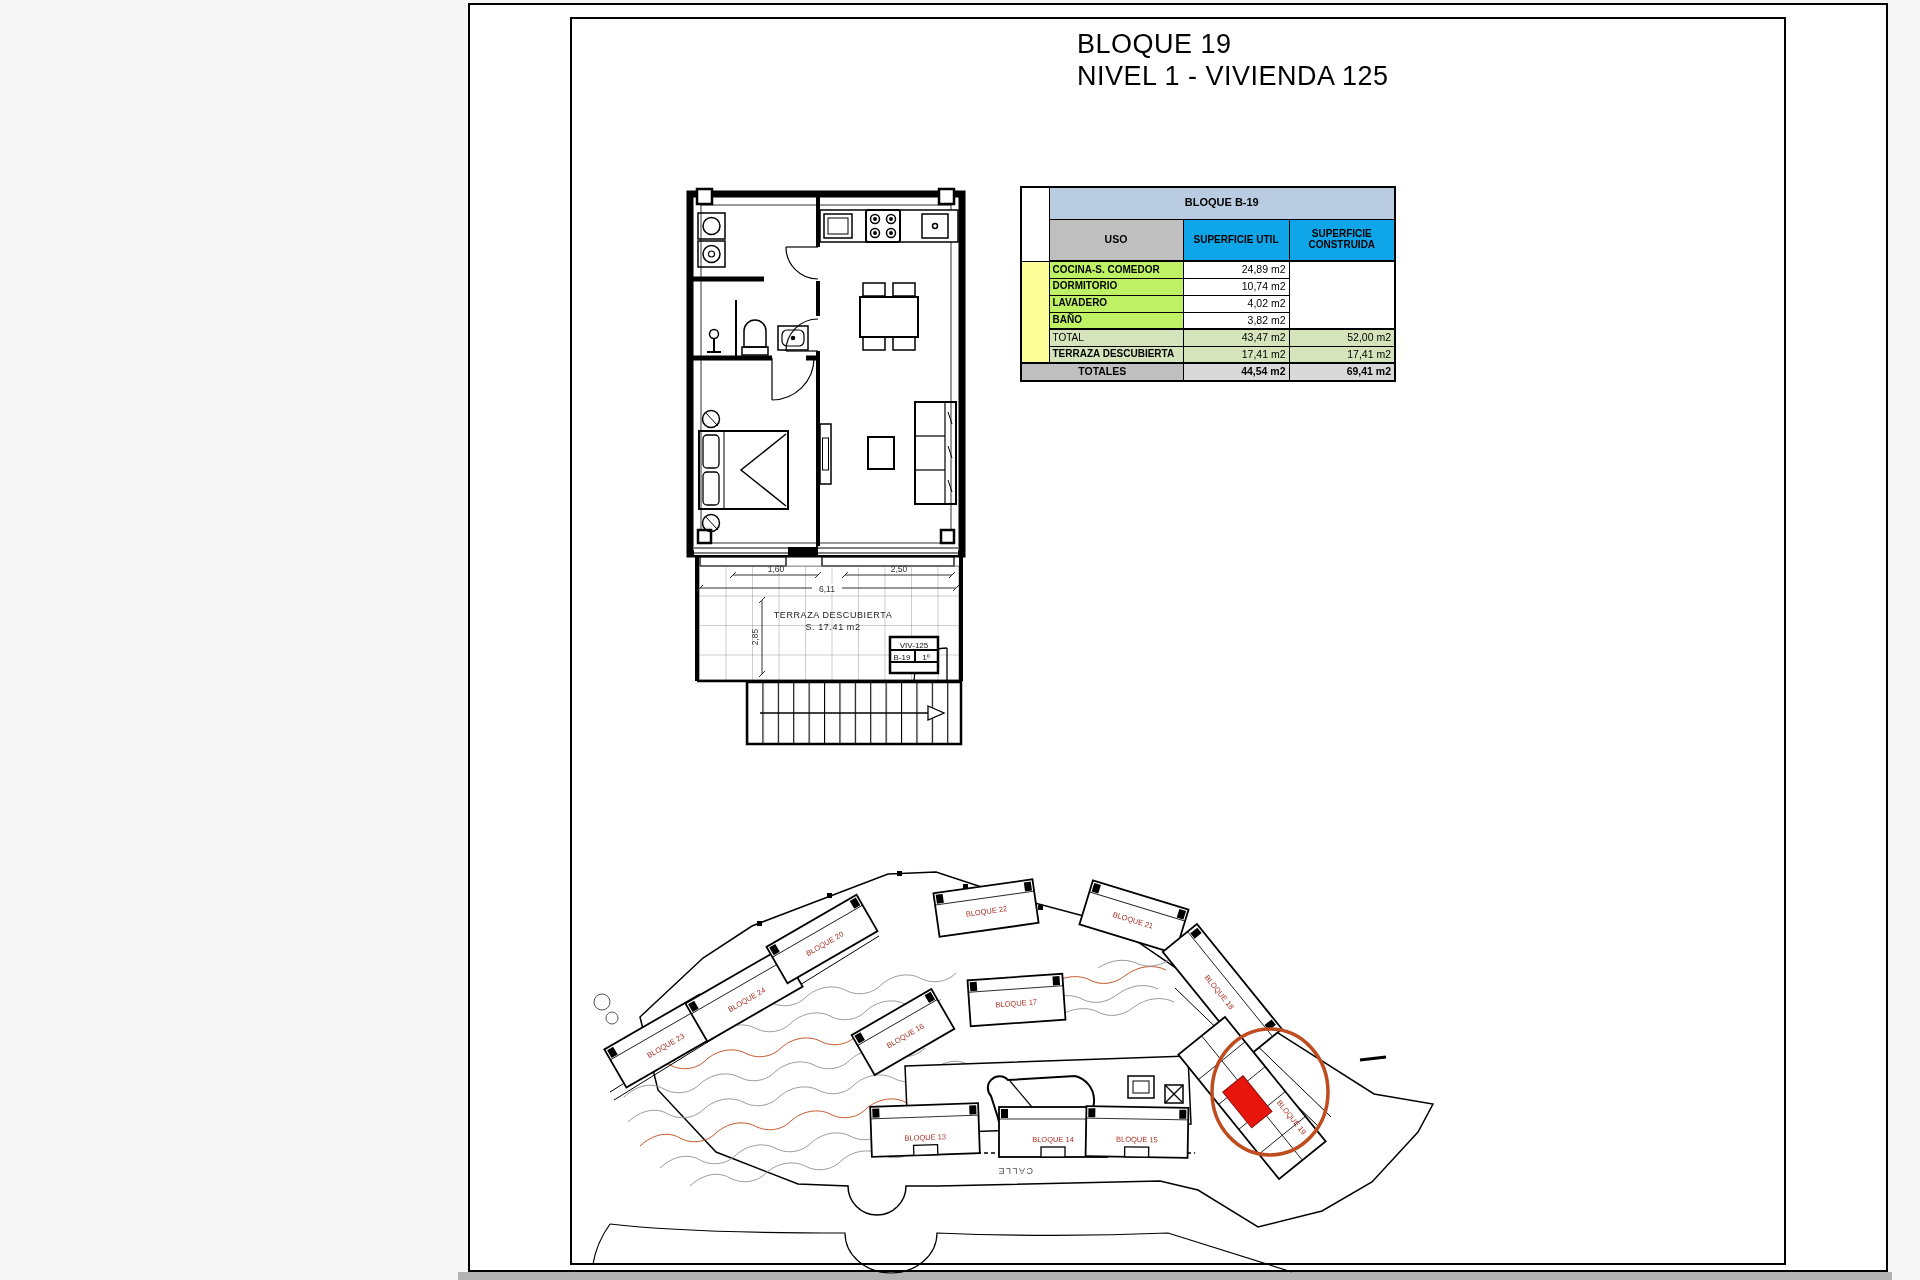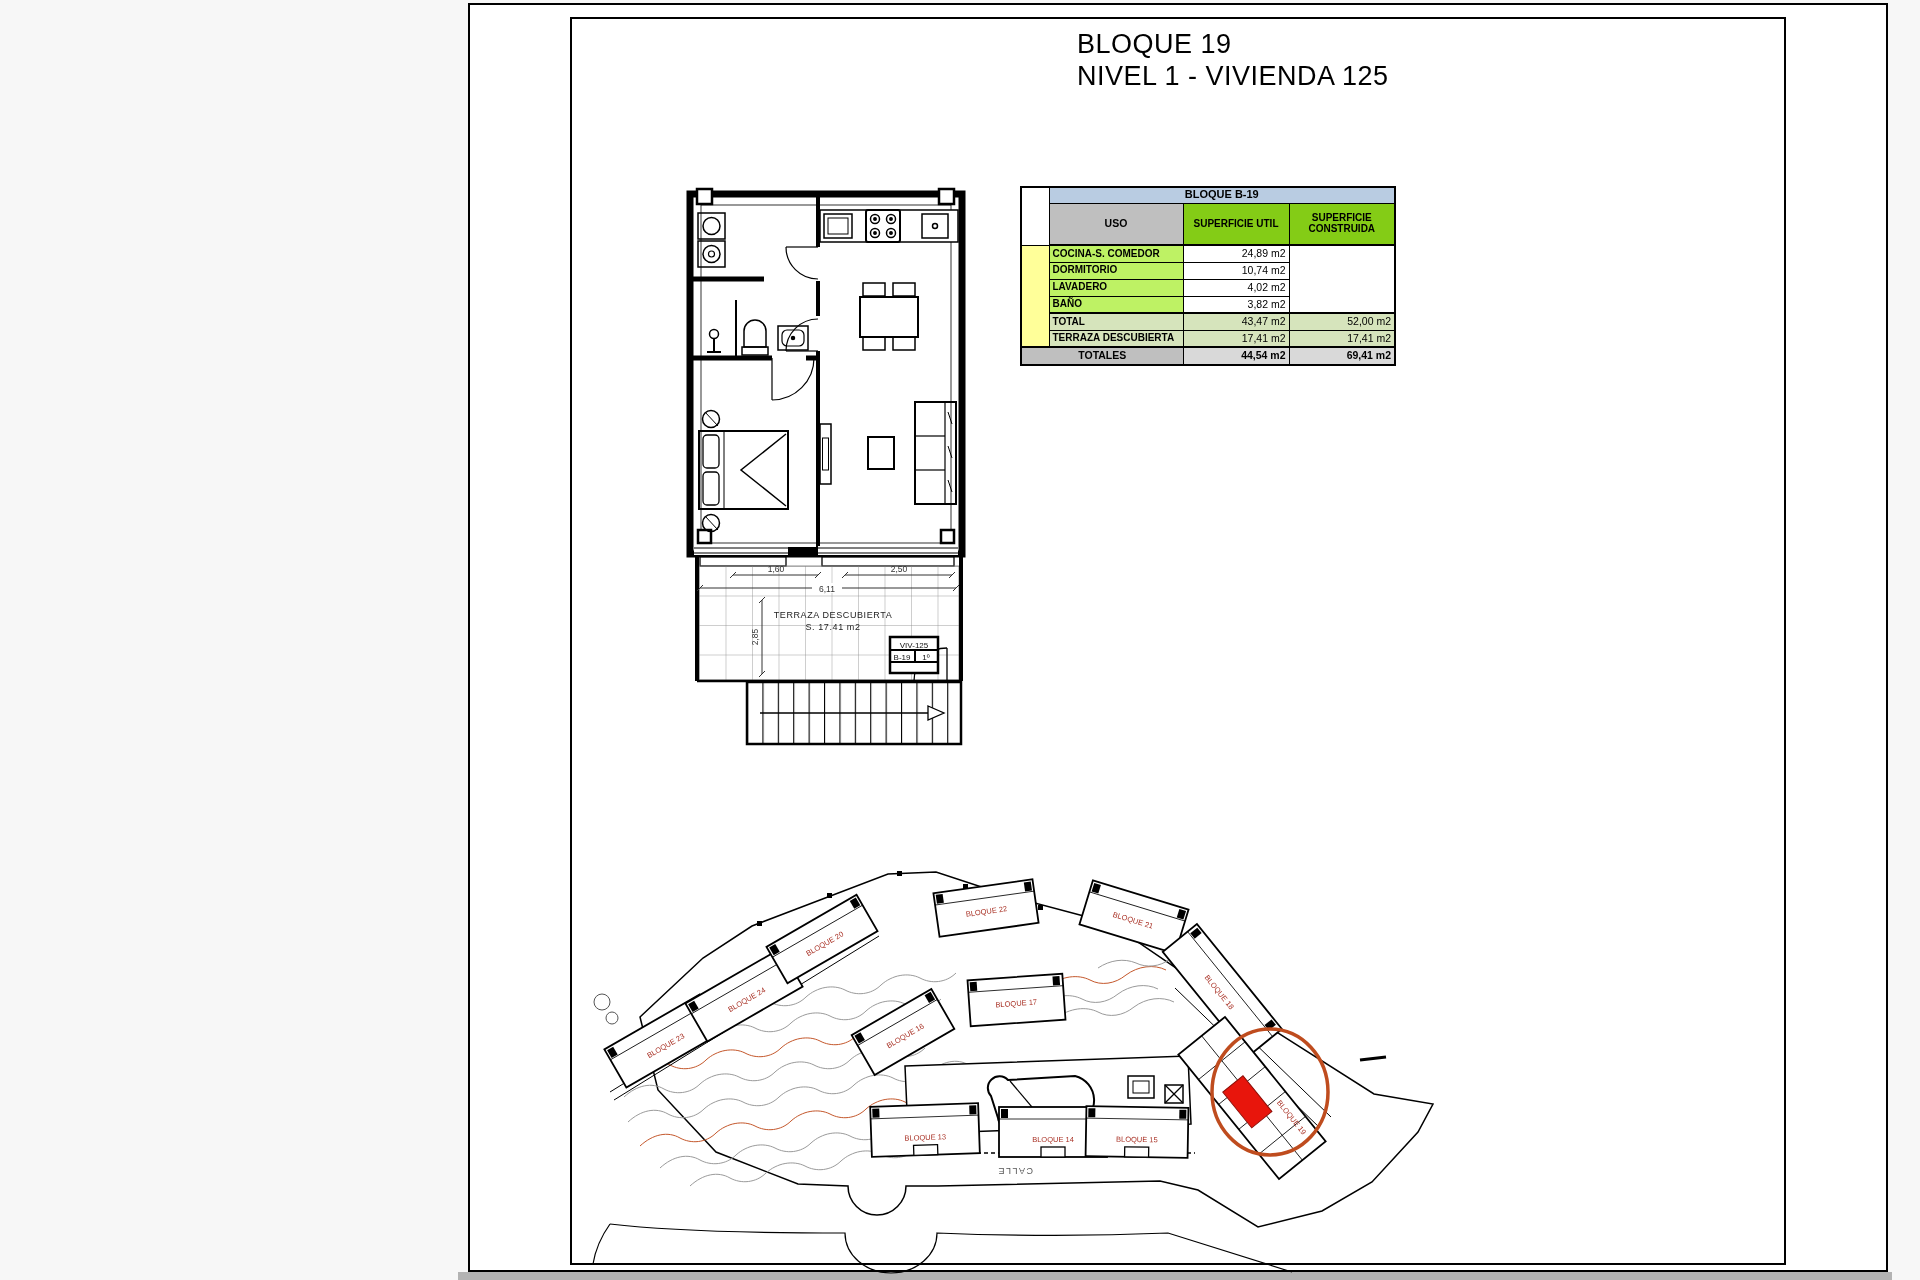--- a/index.html
+++ b/index.html
@@ -11,33 +11,33 @@
          border:2px solid #000;box-sizing:border-box}
   .shadow-bottom{position:absolute;left:458px;top:1272px;width:1434px;height:8px;background:#b3b3b3}
   .title{position:absolute;left:1077px;top:28px;font-size:27px;line-height:32px;letter-spacing:.5px}
   svg.sheet{position:absolute;left:0;top:0;width:1920px;height:1280px;pointer-events:none;
             font-family:"Liberation Sans",sans-serif}
   
   table.areas{position:absolute;left:1020px;top:186px;width:374px;border-collapse:collapse;
               table-layout:fixed;font-size:10.5px;line-height:1.05}
   table.areas td{border:1px solid #000;padding:0 3px;height:17px;overflow:hidden;white-space:nowrap;box-sizing:border-box}
   table.areas{border:2px solid #000}
-  tr.r0 td{height:16px;font-weight:bold;text-align:center;font-size:11px}
+  tr.r0 td{height:32px;font-weight:bold;text-align:center;font-size:11px}
   tr.r1 td{height:42px;font-weight:bold;text-align:center;white-space:normal;border-bottom:2px solid #000}
   td.corner{background:#fff}
   td.hblue{background:#b9cce2}
   td.hgray{background:#bfbfbf}
-  td.hyellow{background:#84cc16;font-size:10px}
+  td.hyellow{background:#0ea5e9;font-size:10px}
   td.viv{background:#ffff99;text-align:center;vertical-align:middle;padding:0}
   td.lbl{background:#bef264;font-weight:bold;font-size:10px}
   td.val{text-align:right}
   td.merged{background:#fff;border-left:2px solid #000}
   tr.trow td{border-top:2px solid #000}
   tr.trow td.lbl, tr.trow td.val{background:#d6e4bc}
-  tr.trow td.lbl{font-weight:bold}
+  tr.trow td.lbl{font-weight:normal}
   tr.terr td.lbl, tr.terr td.val{background:#d6e4bc}
   tr.terr td.lbl{font-weight:bold}
   tr.totrow td{border-top:2px solid #000000;height:18px;font-weight:bold}
   td.totlbl{background:#bfbfbf;text-align:center}
   tr.totrow td.val{background:#d9d9d9}
   
   .cad{font-size:8px;fill:#111}
   .cad9{font-size:9px;fill:#222;letter-spacing:.6px}
   .dimtxt{font-size:8.5px;fill:#333}
   .blk-label{font-size:7.5px;fill:#a93226;text-anchor:middle}

